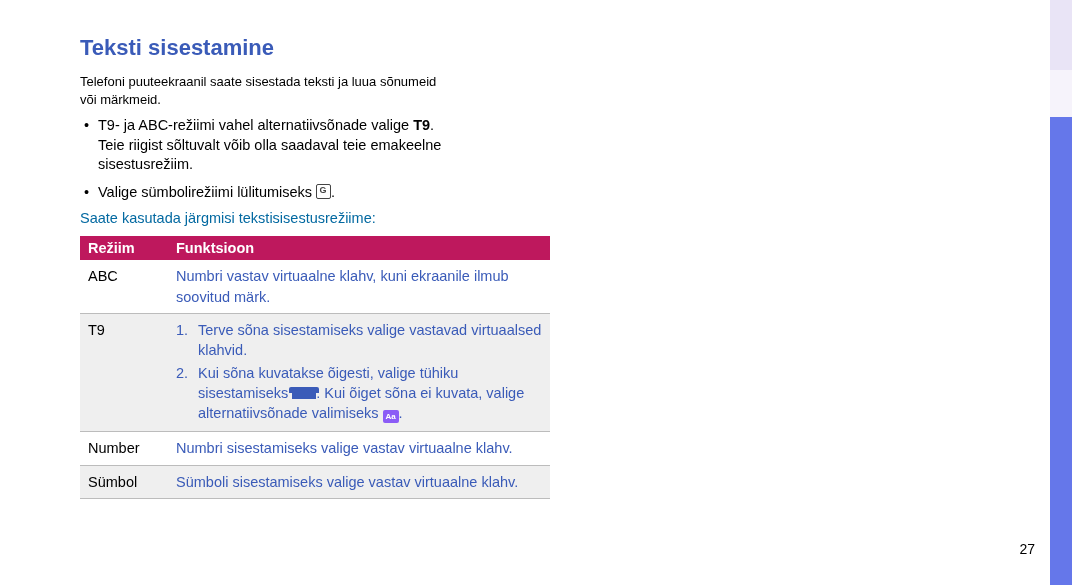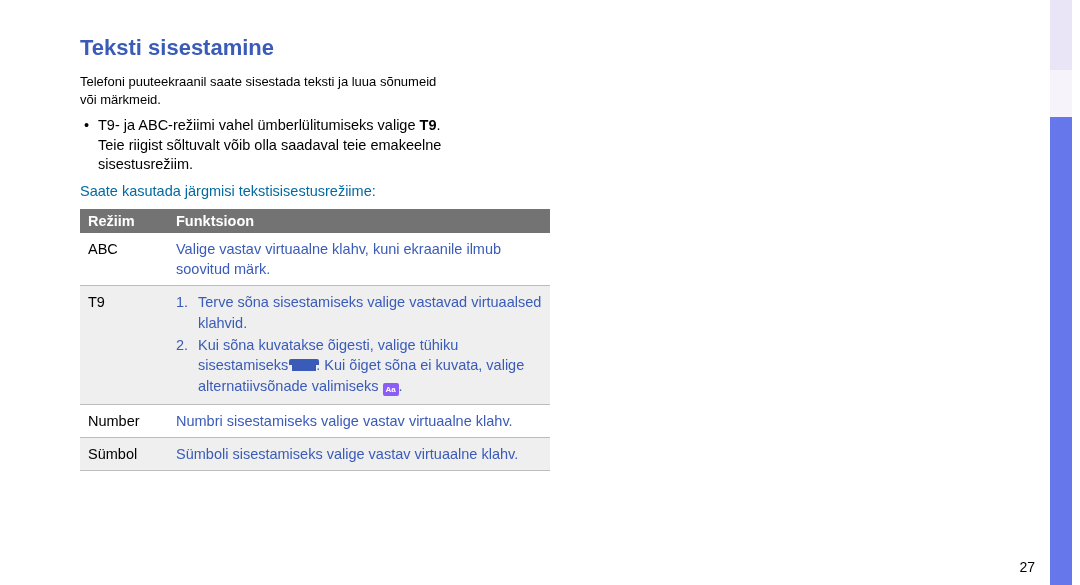--- a/index.html
+++ b/index.html
@@ -75,21 +75,21 @@
     .right-intro {
       font-size: 14.5px;
       color: #0369a1;
       margin-bottom: 10px;
     }
     .mode-table {
       border-collapse: collapse;
       width: 100%;
     }
     .mode-table th {
-      background: #737373;
+      background: #be185d;
       color: #fff;
       text-align: left;
       font-size: 14.5px;
       font-weight: bold;
       padding: 4px 8px;
     }
     .mode-table td {
       font-size: 14.5px;
       padding: 6px 8px;
       vertical-align: top;
@@ -148,52 +148,55 @@
       transform: rotate(90deg);
       transform-origin: left top;
       color: #fff;
       font-size: 11.5px;
       white-space: nowrap;
       width: 220px;
     }
     .page-number {
       position: absolute;
       right: 45px;
-      bottom: 10px;
+      bottom: 28px;
       font-size: 14px;
       color: #000;
     }
   </style>
 </head>
 <body>
 
 <div class="page">
   <div class="left-col">
     <h2 class="section-title">Teksti sisestamine</h2>
     <p class="body-text">Telefoni puuteekraanil saate sisestada teksti ja luua sõnumeid või märkmeid.</p>
     <ul class="bullet-list">
       <li class="bullet-item">
-        <span>T9- ja ABC-režiimi vahel ümberlülitumiseks valige </span><span class="bold">T9</span><span>. Teie riigist sõltuvalt võib olla saadaval teie emakeelne sisestusrežiim.</span>
+        <span>T9- ja ABC-režiimi vahel alternatiivsõnade valige </span><span class="bold">T9</span><span>. Teie riigist sõltuvalt võib olla saadaval teie emakeelne sisestusrežiim.</span>
+      </li>
+      <li class="bullet-item">
+        <span>Valige sümbolirežiimi lülitumiseks </span><span class="inline-icon"></span><span>.</span>
       </li>
     </ul>
   </div>
 
   <div class="right-col">
     <p class="right-intro">Saate kasutada järgmisi tekstisisestusrežiime:</p>
     <table class="mode-table">
       <thead>
         <tr>
           <th>Režiim</th>
           <th>Funktsioon</th>
         </tr>
       </thead>
       <tbody>
         <tr>
           <td class="cell-mode">ABC</td>
-          <td class="cell-func">Valige vastav virtuaalne klahv, kuni ekraanile ilmub soovitud märk.</td>
+          <td class="cell-func">Numbri vastav virtuaalne klahv, kuni ekraanile ilmub soovitud märk.</td>
         </tr>
         <tr class="alt">
           <td class="cell-mode">T9</td>
           <td class="cell-func">
             <ol class="func-list">
               <li><span class="num">1.</span><span>Terve sõna sisestamiseks valige vastavad virtuaalsed klahvid.</span></li>
               <li><span class="num">2.</span><span>Kui sõna kuvatakse õigesti, valige tühiku sisestamiseks </span><span class="space-icon"></span><span>. Kui õiget sõna ei kuvata, valige alternatiivsõnade valimiseks </span><span class="aa-icon">Aa</span><span>.</span></li>
             </ol>
           </td>
         </tr>

